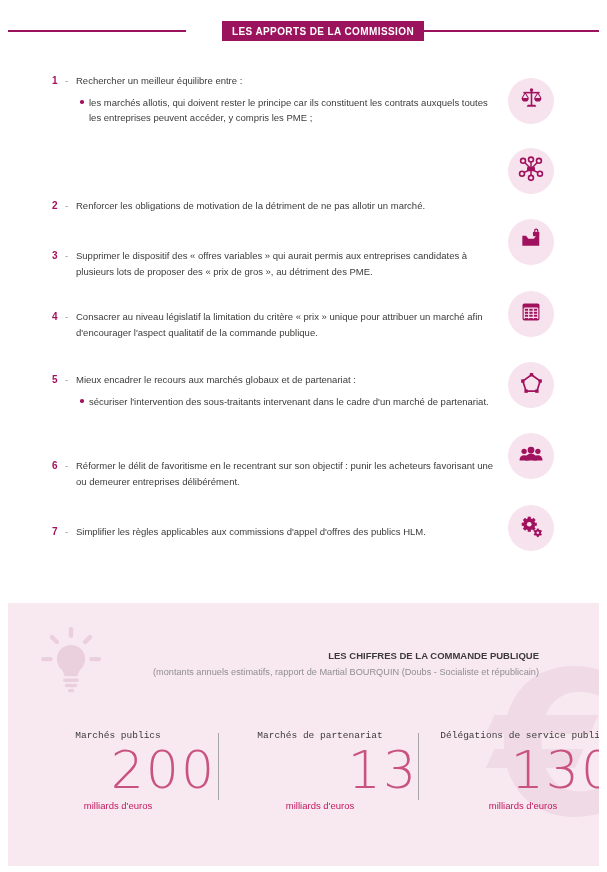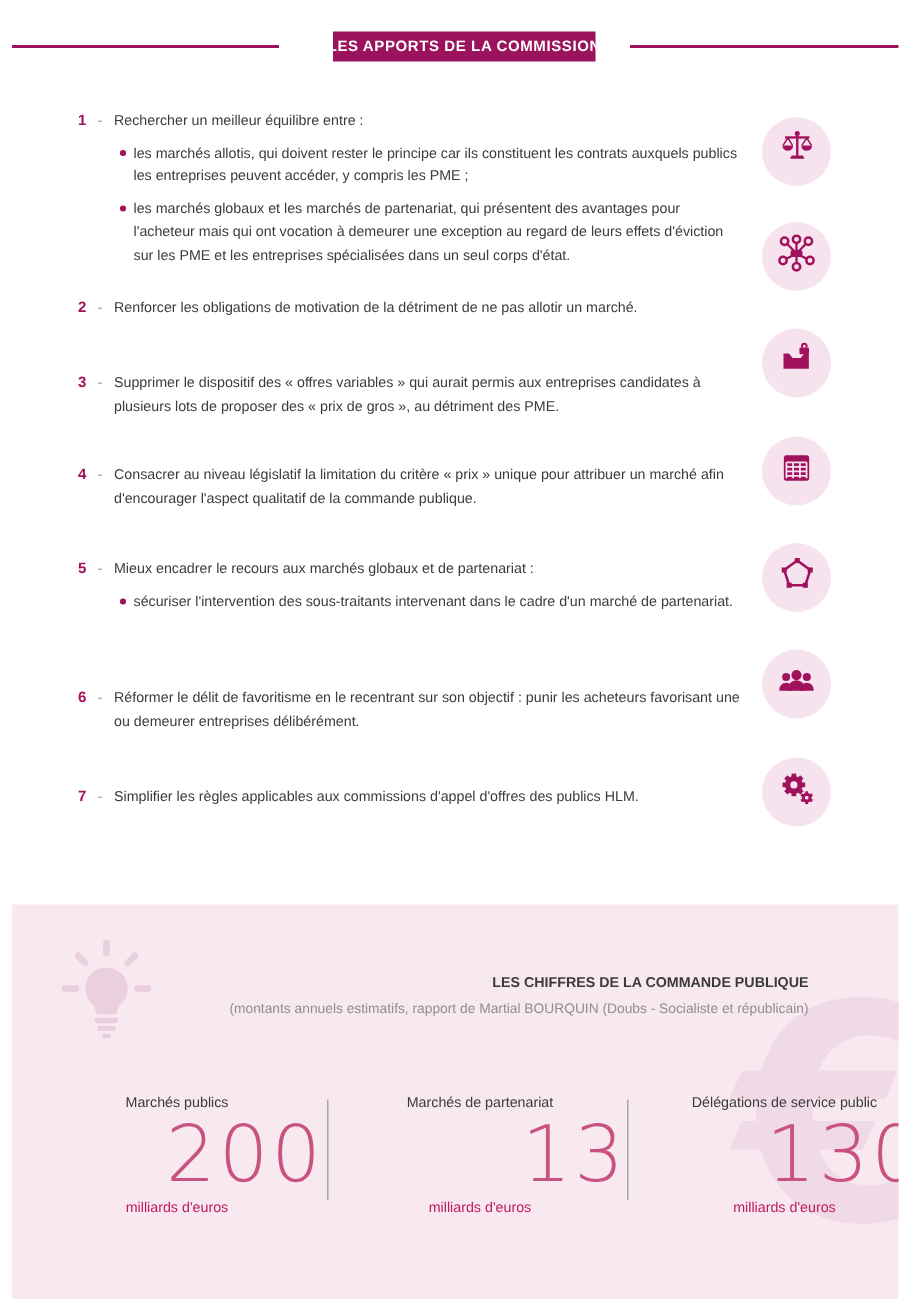--- a/index.html
+++ b/index.html
@@ -2,21 +2,21 @@
 <html><head>
 <meta charset="utf-8">
 <style>
   html,body{margin:0;padding:0;background:#ffffff;}
   .page{position:relative;width:607px;height:872px;background:#ffffff;overflow:hidden;
         font-family:"Liberation Sans",sans-serif;color:#3b3b3a;}
   
   .rule{position:absolute;top:30px;height:1.5px;background:#9b135c;}
   .rule-left{left:8px;width:178px;}
   .rule-right{left:420px;width:179px;}
-  .title-box{position:absolute;left:222px;top:21px;width:175px;height:20px;background:#9b135c;
+  .title-box{position:absolute;left:222px;top:21px;width:202px;height:20px;background:#9b135c;
              color:#ffffff;font-size:10px;font-weight:bold;letter-spacing:.4px;
              display:flex;align-items:center;justify-content:center;white-space:nowrap;}
   
   .item{position:absolute;left:52px;width:442px;font-size:9.5px;line-height:15.5px;
         display:grid;grid-template-columns:13px 11px 1fr;align-items:start;}
   .item .num{color:#a3115b;font-weight:bold;font-size:10px;}
   .item .dash{color:#8f8f8f;}
   .item p{margin:0;}
   .bullets{margin:6px 0 0 0;padding:0;list-style:none;}
   .bullets li{position:relative;padding-left:13px;margin-top:6px;}
@@ -30,21 +30,21 @@
   .euro{position:absolute;right:-30px;top:42px;font-family:"DejaVu Sans",sans-serif;
         font-size:200px;line-height:200px;font-weight:bold;color:#f0dae5;}
   .bulb{position:absolute;left:24px;top:20px;}
   .panel-head{position:absolute;left:60px;right:60px;top:47px;text-align:right;}
   .panel-title{font-size:9.5px;font-weight:bold;color:#3b3b3a;margin:0;}
   .panel-sub{font-size:9.2px;line-height:14px;color:#8f8f8f;margin:4px 0 0 0;}
   .stat{position:absolute;top:127px;text-align:center;}
   .stat-1{left:12px;width:196px;}
   .stat-2{left:214px;width:196px;}
   .stat-3{left:422px;width:186px;}
-  .stat .label{font-size:9.5px;color:#3b3b3a;}
+  .stat .label{font-size:9.5px;color:#3b3b3a;font-family:Liberation Mono, monospace;}
   .stat .value{font-family:"DejaVu Sans",sans-serif;font-weight:100;font-size:52px;line-height:54px;
                color:#c9537f;letter-spacing:2px;margin-top:2px;text-align:right;}
   .stat .unit{font-size:9.5px;font-weight:normal;color:#c2185f;margin-top:3px;}
   .stat-sep{position:absolute;top:130px;width:1px;height:67px;background:#a6a6a6;}
   .sep-1{left:210px;} .sep-2{left:410px;}
 </style>
 </head>
 <body>
 
 <div class="page">
@@ -52,22 +52,21 @@
   <div class="rule rule-left"></div>
   <div class="title-box">LES APPORTS DE LA COMMISSION</div>
   <div class="rule rule-right"></div>
 
   <div class="item" style="top:73px">
     <span class="num">1</span>
     <span class="dash">-</span>
     <div>
       <p>Rechercher un meilleur équilibre entre :</p>
       <ul class="bullets">
-        <li>les marchés allotis, qui doivent rester le principe car ils constituent les contrats auxquels publics les entreprises peuvent accéder, y compris les PME ;</li>
-        <li>les marchés globaux et les marchés de partenariat, qui présentent des avantages pour l'acheteur mais qui ont vocation à demeurer une exception au regard de leurs effets d'éviction sur les PME et les entreprises spécialisées dans un seul corps d'état.</li>
+        <li>les marchés allotis, qui doivent rester le principe car ils constituent les contrats auxquels toutes les entreprises peuvent accéder, y compris les PME ;</li>
       </ul>
     </div>
   </div>
 
   <div class="item" style="top:198px">
     <span class="num">2</span>
     <span class="dash">-</span>
     <div>
       <p>Renforcer les obligations de motivation de la détriment de ne pas allotir un marché.</p>
     </div>

